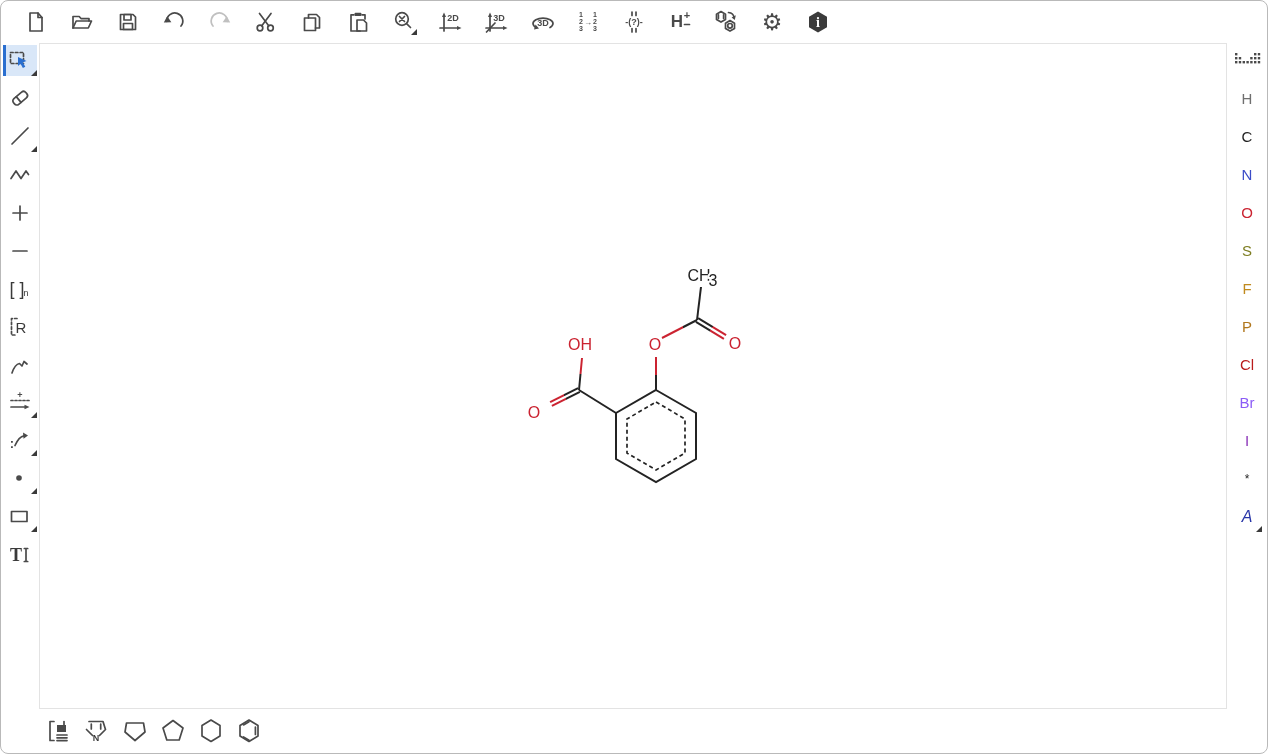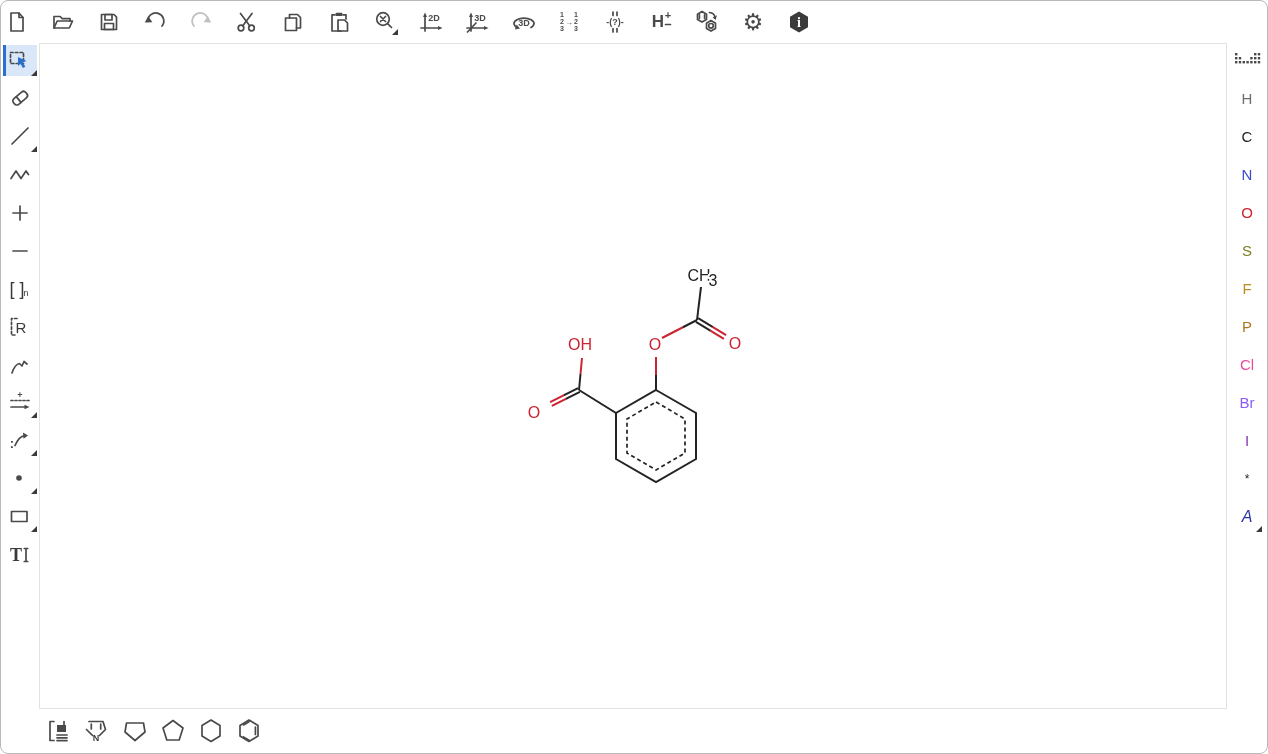--- a/index.html
+++ b/index.html
@@ -9,21 +9,21 @@
     width: 1268px; height: 754px;
     background: #fff;
     border: 1px solid #b9b9b9;
     border-radius: 8px;
     font-family: "Liberation Sans", sans-serif;
     overflow: hidden;
   }
   
   .topbar {
     position: absolute; top: 0; left: 0; right: 0; height: 42px;
-    display: flex; align-items: center; gap: 20px; padding-left: 3px;
+    display: flex; align-items: center; gap: 20px; padding-left: 22px;
   }
   .tbtn { position: relative; width: 26px; height: 26px; display:flex; align-items:center; justify-content:center; cursor:pointer; }
   .leftbar {
     position: absolute; top: 42px; left: 0; width: 38px;
     display: flex; flex-direction: column; align-items: center; gap: 7px; padding-top: 2px;
   }
   .lbtn { position: relative; width: 34px; height: 31px; display:flex; align-items:center; justify-content:center; cursor:pointer; }
   .lbtn.active { background:#d9e7f8; box-shadow: inset 3px 0 0 #2a6fd0; }
   .rightbar {
     position: absolute; top: 42px; right: 0; width: 40px;
@@ -316,21 +316,21 @@
         <div class="rbtn">
           <span style="color: rgb(125, 125, 33);">S</span>
         </div>
         <div class="rbtn">
           <span style="color: rgb(192, 138, 30);">F</span>
         </div>
         <div class="rbtn">
           <span style="color: rgb(176, 118, 28);">P</span>
         </div>
         <div class="rbtn">
-          <span style="color: #ec4899;">Cl</span>
+          <span style="color: #b91c1c;">Cl</span>
         </div>
         <div class="rbtn">
           <span style="color: #8b5cf6;">Br</span>
         </div>
         <div class="rbtn">
           <span style="color: rgb(140, 53, 184);">I</span>
         </div>
         <div class="rbtn">
           <span style="color: rgb(31, 31, 31); font-size: 12px;">*</span>
         </div>

